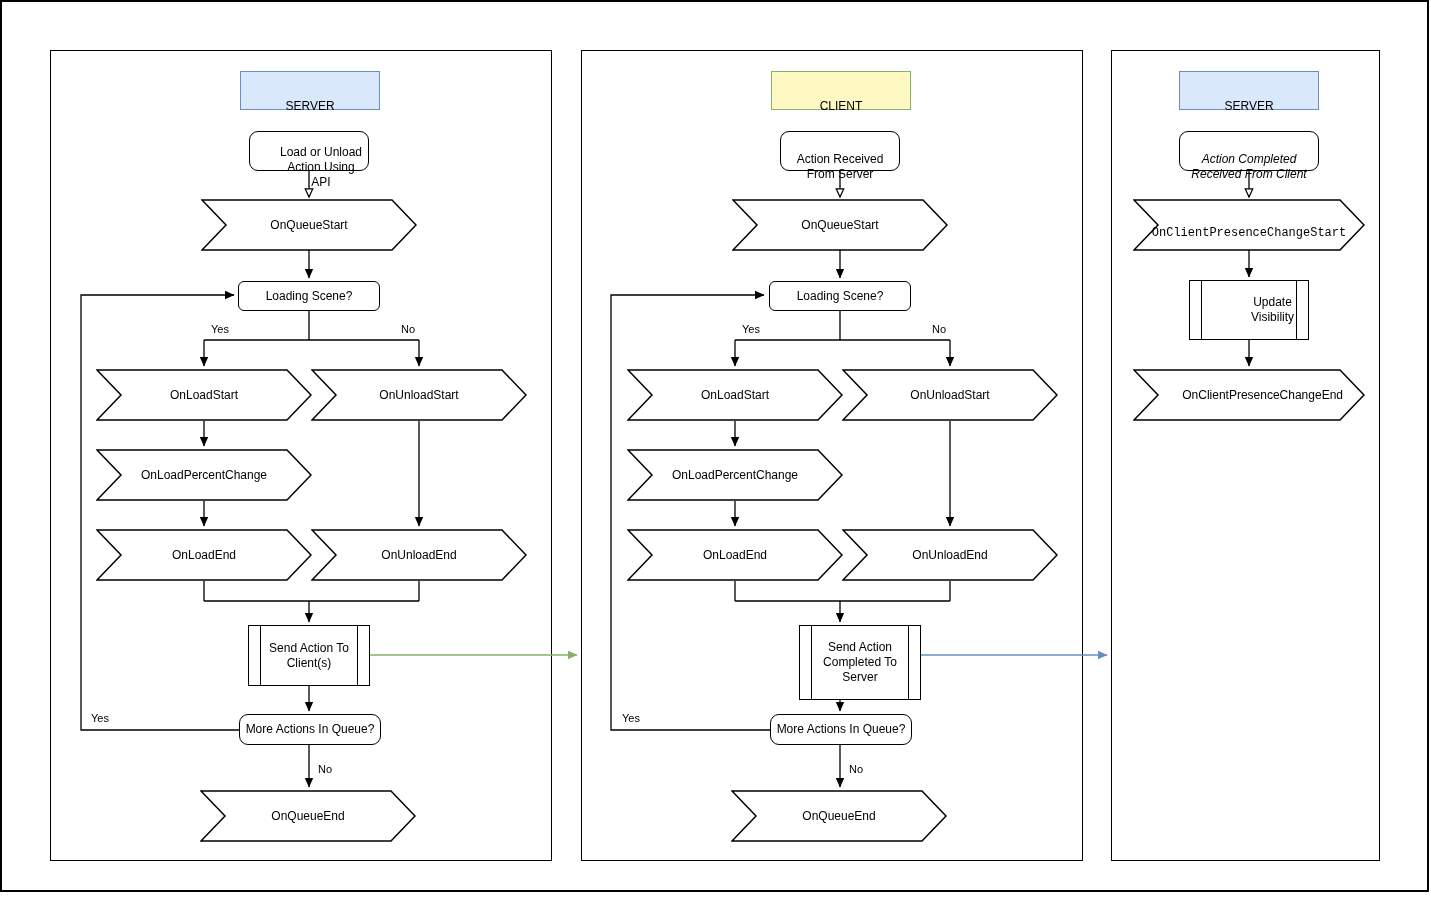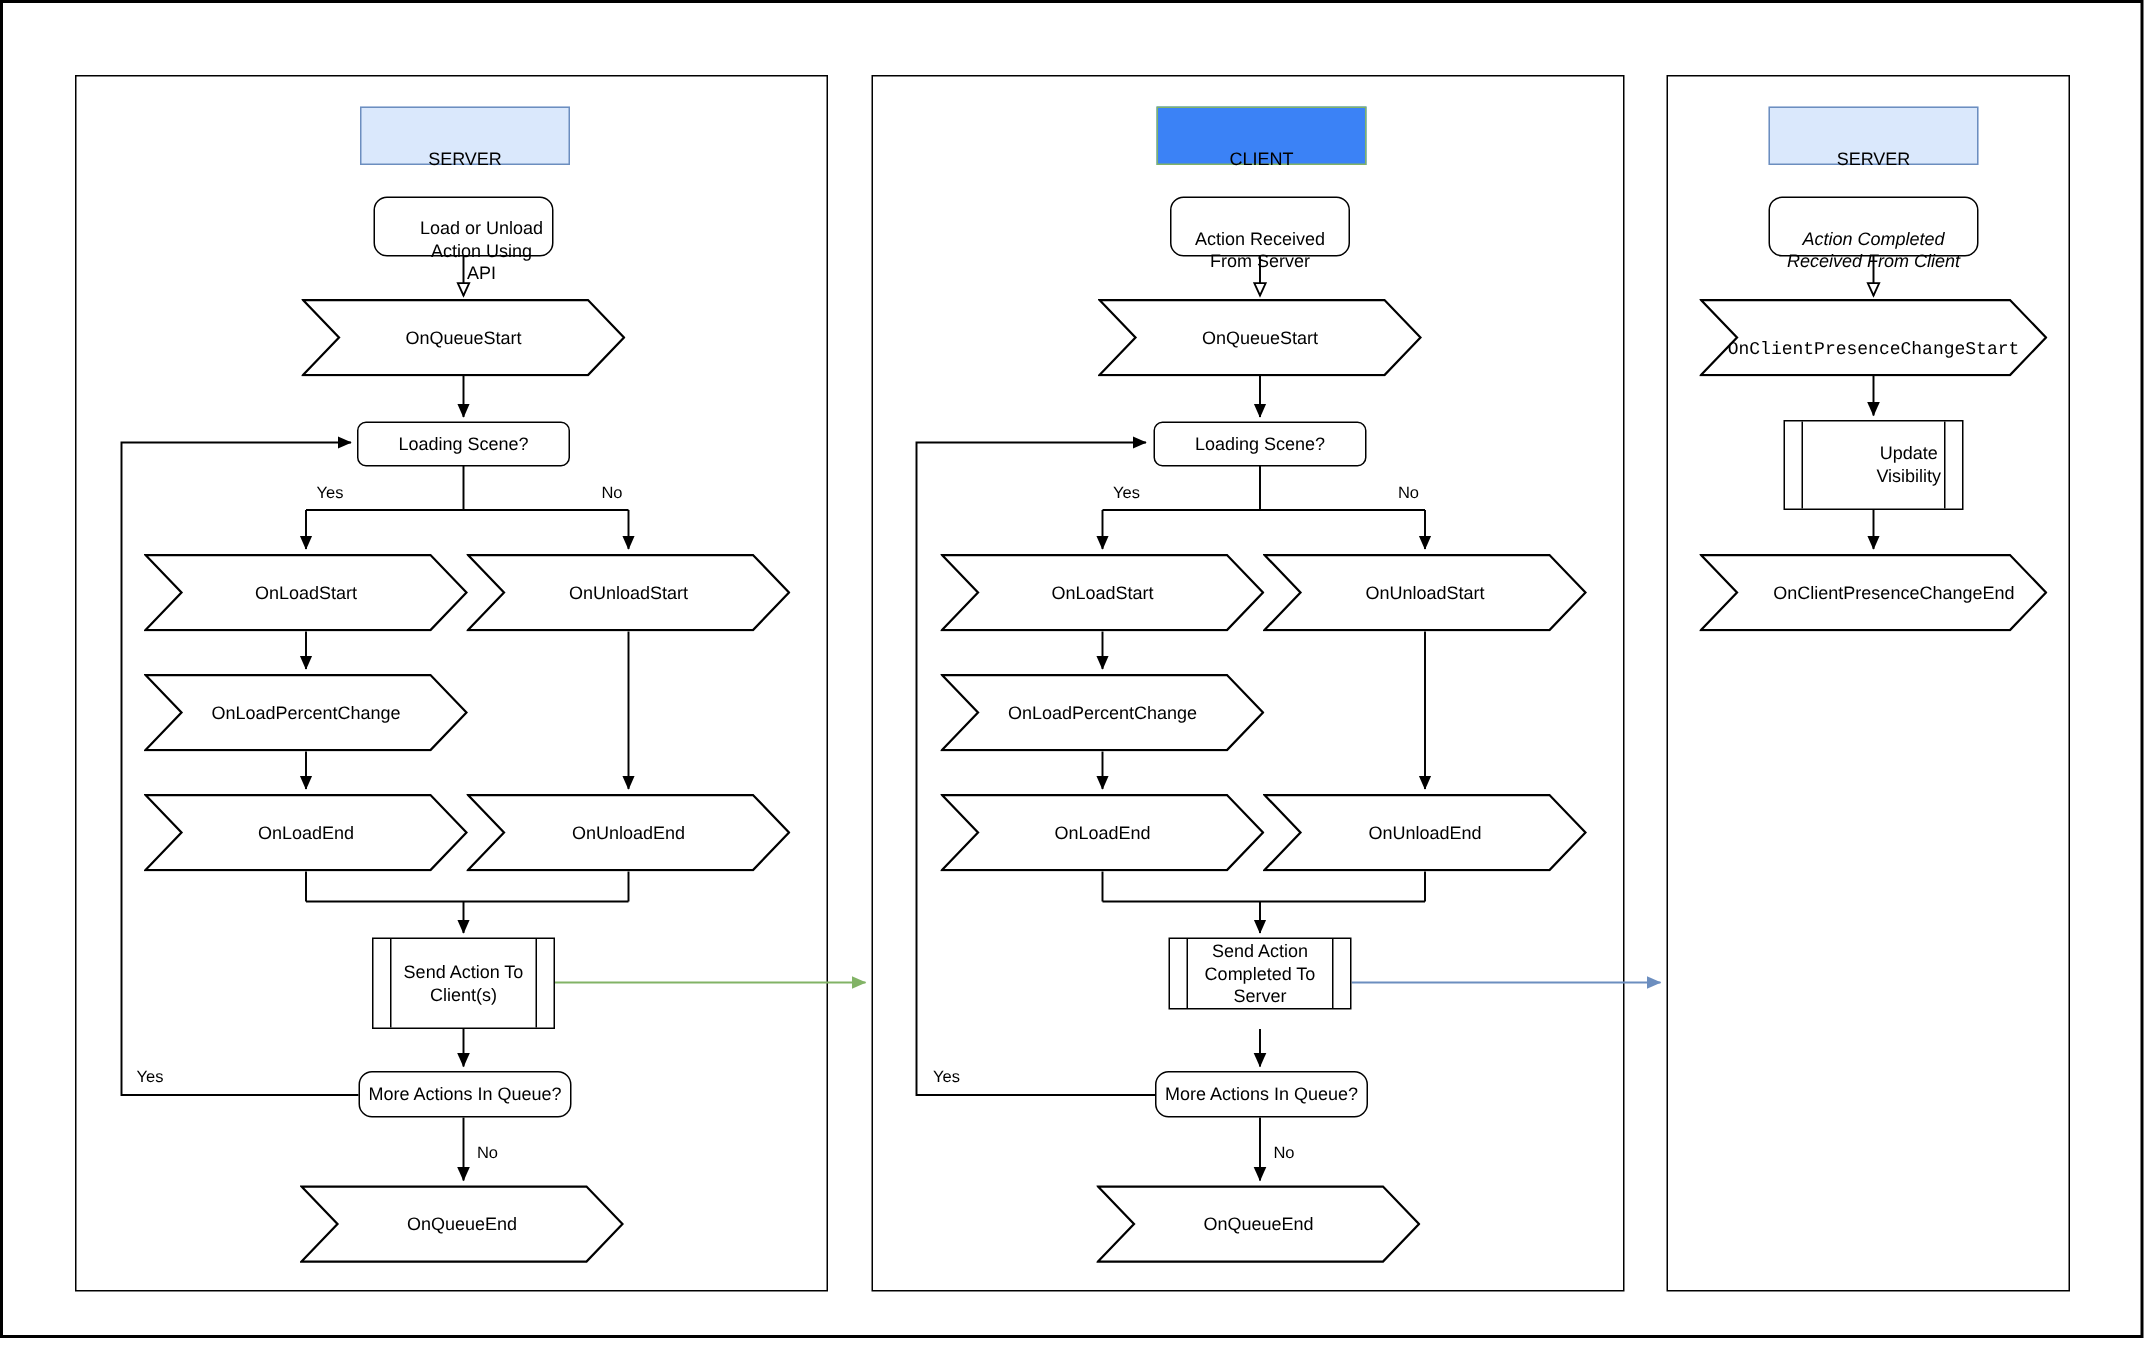--- a/index.html
+++ b/index.html
@@ -155,21 +155,21 @@
   <span>More Actions In Queue?</span>
 </div>
 <div class="edge-label" style="left:310px;top:763px;width:30px;">No</div>
 <div class="shape step" style="left:200px;top:790px;width:216px;height:52px;">
     <svg width="216" height="52">
       <polygon points="1,1 191,1 215,26 191,51 1,51 25,26" fill="#fff" stroke="#000000" stroke-width="1.5"></polygon>
     </svg>
   <span>OnQueueEnd</span>
 </div>
 
-<div class="shape header-box" style="left: 771px; top: 71px; width: 140px; height: 39px; background: #3b82f6; border-color: rgb(130, 179, 102);">
+<div class="shape header-box" style="left: 771px; top: 71px; width: 140px; height: 39px; background: #fef9c3; border-color: rgb(130, 179, 102);">
   <span class="shape-label">CLIENT</span>
 </div>
 <div class="shape rounded" style="left:780px;top:131px;width:120px;height:40px;">
   <span class="shape-label" style="padding:0 4px;">Action Received From Server</span>
 </div>
 <div class="shape step" style="left:732px;top:199px;width:216px;height:52px;">
     <svg width="216" height="52">
       <polygon points="1,1 191,1 215,26 191,51 1,51 25,26" fill="#fff" stroke="#000000" stroke-width="1.5"></polygon>
     </svg>
   <span>OnQueueStart</span>
@@ -202,21 +202,21 @@
       <polygon points="1,1 191,1 215,26 191,51 1,51 25,26" fill="#fff" stroke="#000000" stroke-width="1.5"></polygon>
     </svg>
   <span>OnLoadEnd</span>
 </div>
 <div class="shape step" style="left:842px;top:529px;width:216px;height:52px;">
     <svg width="216" height="52">
       <polygon points="1,1 191,1 215,26 191,51 1,51 25,26" fill="#fff" stroke="#000000" stroke-width="1.5"></polygon>
     </svg>
   <span>OnUnloadEnd</span>
 </div>
-<div class="shape subprocess" style="left:779px;top:625px;width:122px;height:48px;">
+<div class="shape subprocess" style="left:799px;top:625px;width:122px;height:75px;">
   <span>Send Action Completed To Server</span>
 </div>
 <div class="edge-label" style="left:616px;top:712px;width:30px;">Yes</div>
 <div class="shape rounded" style="left:770px;top:714px;width:142px;height:31px;">
   <span>More Actions In Queue?</span>
 </div>
 <div class="edge-label" style="left:841px;top:763px;width:30px;">No</div>
 <div class="shape step" style="left:731px;top:790px;width:216px;height:52px;">
     <svg width="216" height="52">
       <polygon points="1,1 191,1 215,26 191,51 1,51 25,26" fill="#fff" stroke="#000000" stroke-width="1.5"></polygon>

